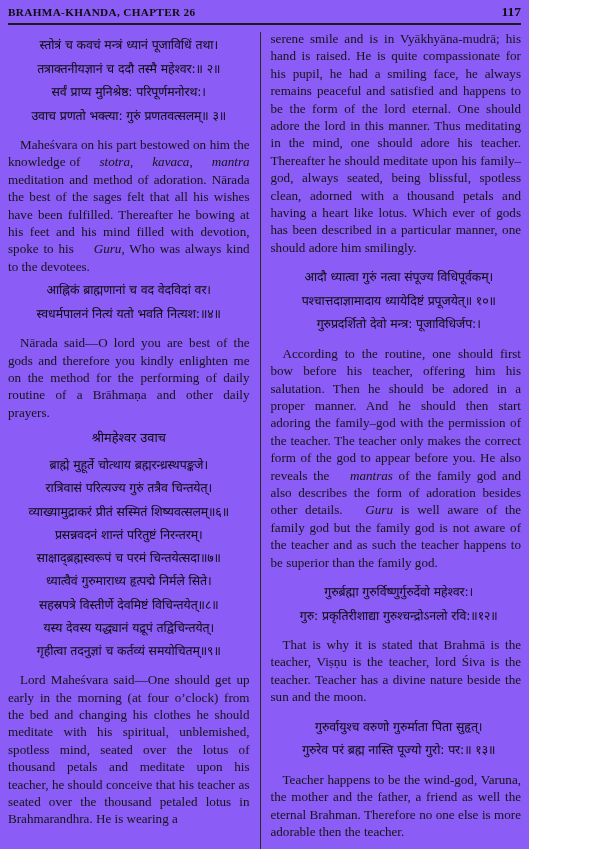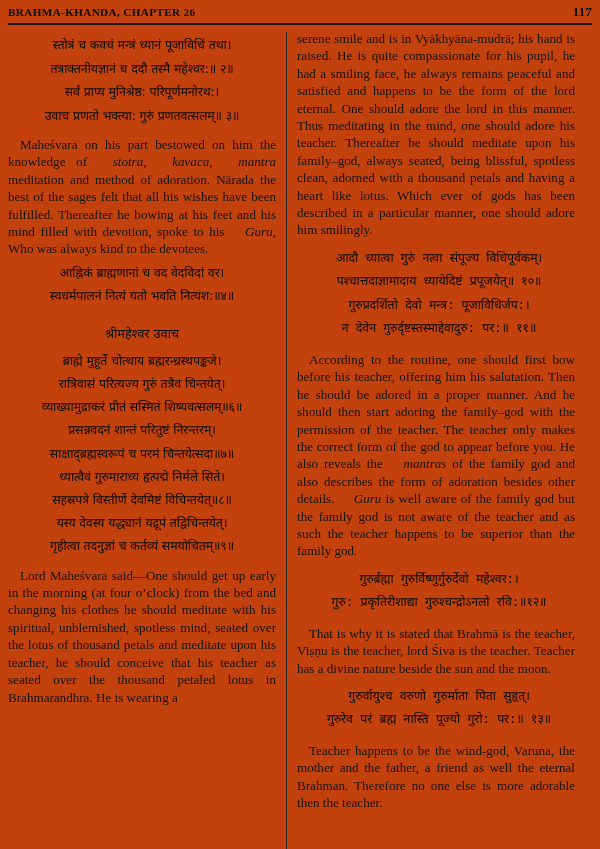--- a/index.html
+++ b/index.html
@@ -2,23 +2,23 @@
 <html><head>
 <meta charset="utf-8">
 <style>
   html, body {
     margin: 0;
     padding: 0;
     background: #ffffff;
   }
   #page {
     position: relative;
-    width: 600px;
+    width: 529px;
     height: 849px;
-    background: #c2410c;
+    background: #8b5cf6;
     overflow: hidden;
     font-family: "Liberation Serif", "DejaVu Serif", serif;
     color: #111111;
     box-sizing: border-box;
   }
 
   
   .header-row {
     position: absolute;
     left: 8px;
@@ -115,21 +115,21 @@
     font-size: 12.8px;
     line-height: 24px;
     text-align: center;
     color: #0c0c0c;
     margin: 5px 0 3px 0;
   }
 
   .gap-s { height: 5px; }
 
   .verse-block { margin: 3px 0 4px 0; text-align: center; }
-  .verse-block.indent li { padding-left: 6px; font-family: Liberation Mono, monospace; }
+  .verse-block.indent li { padding-left: 6px; }
 </style>
 </head>
 <body>
 
 <div id="page">
 
   <div class="header-row">
     <div class="running-head">BRAHMA-KHANDA, CHAPTER 26</div>
     <div class="folio">117</div>
   </div>
@@ -151,20 +151,21 @@
       <p class="en">Maheśvara on his part bestowed on him the knowledge of <i>stotra</i>, <i>kavaca</i>, <i>mantra</i> meditation and method of adoration. Nārada the best of the sages felt that all his wishes have been fulfilled. Thereafter he bowing at his feet and his mind filled with devotion, spoke to his <i>Guru</i>, Who was always kind to the devotees.</p>
 
 
       <ul class="sloka verse-block">
         <li>आह्निकं ब्राह्मणानां च वद वेदविदां वर।</li>
         <li>स्वधर्मपालनं नित्यं यतो भवति नित्यश:॥४॥</li>
       </ul>
 
       <div class="gap-s"></div>
 
+      <p class="en">Nārada said—O lord you are best of the gods and therefore you kindly enlighten me on the method for the performing of daily routine of a Brāhmaṇa and other daily prayers.</p>
 
       <div class="speaker">श्रीमहेश्वर उवाच</div>
 
       <ul class="sloka tight verse-block">
         <li>ब्राह्मे मुहूर्ते चोत्थाय ब्रह्मरन्ध्रस्थपङ्कजे।</li>
         <li>रात्रिवासं परित्यज्य गुरुं तत्रैव चिन्तयेत्।</li>
         <li>व्याख्यामुद्राकरं प्रीतं सस्मितं शिष्यवत्सलम्॥६॥</li>
         <li>प्रसन्नवदनं शान्तं परितुष्टं निरन्तरम्।</li>
         <li>साक्षाद्ब्रह्मस्वरूपं च परमं चिन्तयेत्सदा॥७॥</li>
         <li>ध्यात्वैवं गुरुमाराध्य हृत्पद्मे निर्मले सिते।</li>
@@ -184,21 +185,20 @@
     <div class="col col-right">
 
       <p class="en noindent">serene smile and is in Vyākhyāna-mudrā; his hand is raised. He is quite compassionate for his pupil, he had a smiling face, he always remains peaceful and satisfied and happens to be the form of the lord eternal. One should adore the lord in this manner. Thus meditating in the mind, one should adore his teacher. Thereafter he should meditate upon his family–god, always seated, being blissful, spotless clean, adorned with a thousand petals and having a heart like lotus. Which ever of gods has been described in a particular manner, one should adore him smilingly.</p>
 
       <div class="gap-s"></div>
 
       <ul class="sloka verse-block indent">
         <li>आदौ ध्यात्वा गुरुं नत्वा संपूज्य विधिपूर्वकम्।</li>
         <li>पश्चात्तदाज्ञामादाय ध्यायेदिष्टं प्रपूजयेत्॥ १०॥</li>
         <li>गुरुप्रदर्शितो देवो मन्त्र: पूजाविधिर्जप:।</li>
-        <li>न देवेन गुरुर्दृष्टस्तस्माद्देवादुरु: पर:॥ ११॥</li>
       </ul>
 
       <div class="gap-s"></div>
 
       <p class="en">According to the routine, one should first bow before his teacher, offering him his salutation. Then he should be adored in a proper manner. And he should then start adoring the family–god with the permission of the teacher. The teacher only makes the correct form of the god to appear before you. He also reveals the <i>mantras</i> of the family god and also describes the form of adoration besides other details. <i>Guru</i> is well aware of the family god but the family god is not aware of the teacher and as such the teacher happens to be superior than the family god.</p>
 
       <div class="gap-s"></div>
 
       <ul class="sloka verse-block indent">
         <li>गुरुर्ब्रह्मा गुरुर्विष्णुर्गुरुर्देवो महेश्वर:।</li>

